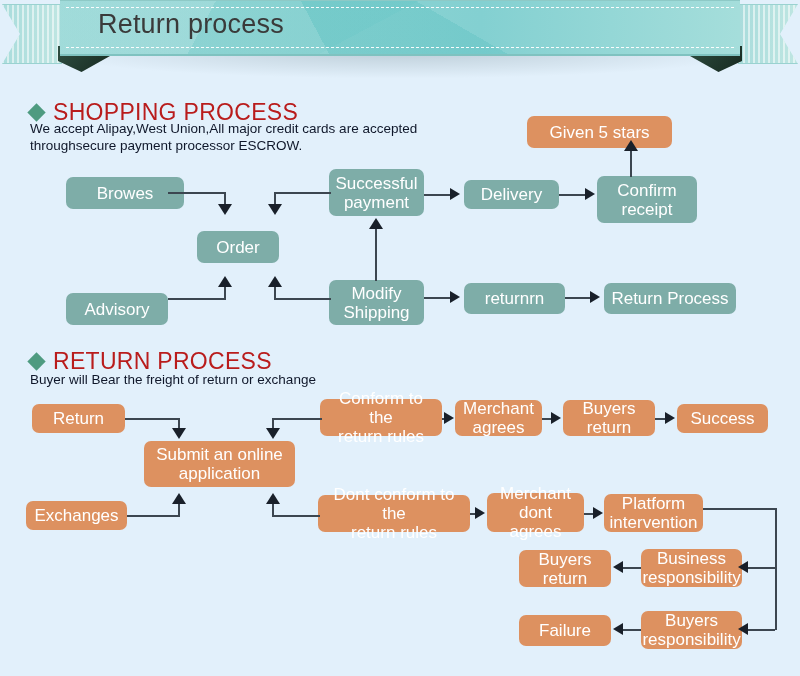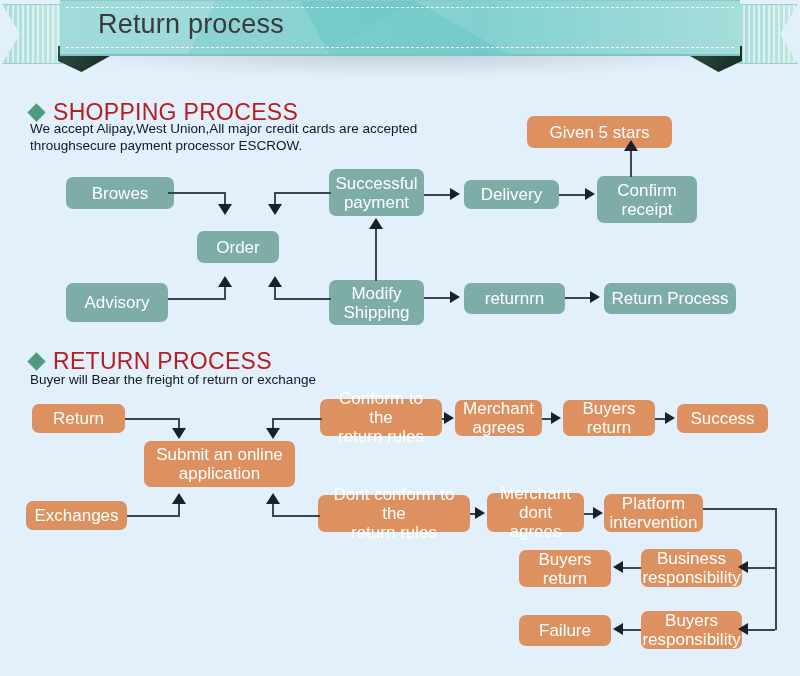--- a/index.html
+++ b/index.html
@@ -169,23 +169,23 @@
   </div>
 </div>
 
 <div class="section-head" style="left:30px; top:99px;">
   <span class="diamond"></span>
   <span class="section-title">SHOPPING PROCESS</span>
 </div>
 <div class="section-sub" style="left:30px; top:120px; width:470px;">We accept Alipay,West Union,All major credit cards are accepted
 throughsecure payment processor ESCROW.</div>
 
-<div class="node teal" style="left:66px;  top:177px; width:108px; height:32px;">Browes</div>
+<div class="node teal" style="left:66px;  top:177px; width:118px; height:32px;">Browes</div>
 <div class="node teal" style="left:197px; top:231px; width:82px; height:32px;">Order</div>
-<div class="node teal" style="left:66px;  top:283px; width:102px; height:39px;">Advisory</div>
+<div class="node teal" style="left:66px;  top:293px; width:102px; height:32px;">Advisory</div>
 <div class="node teal" style="left:329px; top:169px; width:95px;  height:47px;">Successful
 payment</div>
 <div class="node teal" style="left:464px; top:180px; width:95px;  height:29px;">Delivery</div>
 <div class="node teal" style="left:597px; top:176px; width:100px; height:47px;">Confirm
 receipt</div>
 <div class="node orange" style="left:527px; top:116px; width:145px; height:32px;">Given 5 stars</div>
 <div class="node teal" style="left:329px; top:280px; width:95px;  height:45px;">Modify
 Shipping</div>
 <div class="node teal" style="left:464px; top:283px; width:101px; height:31px;">returnrn</div>
 <div class="node teal" style="left:604px; top:283px; width:132px; height:31px;">Return Process</div>

